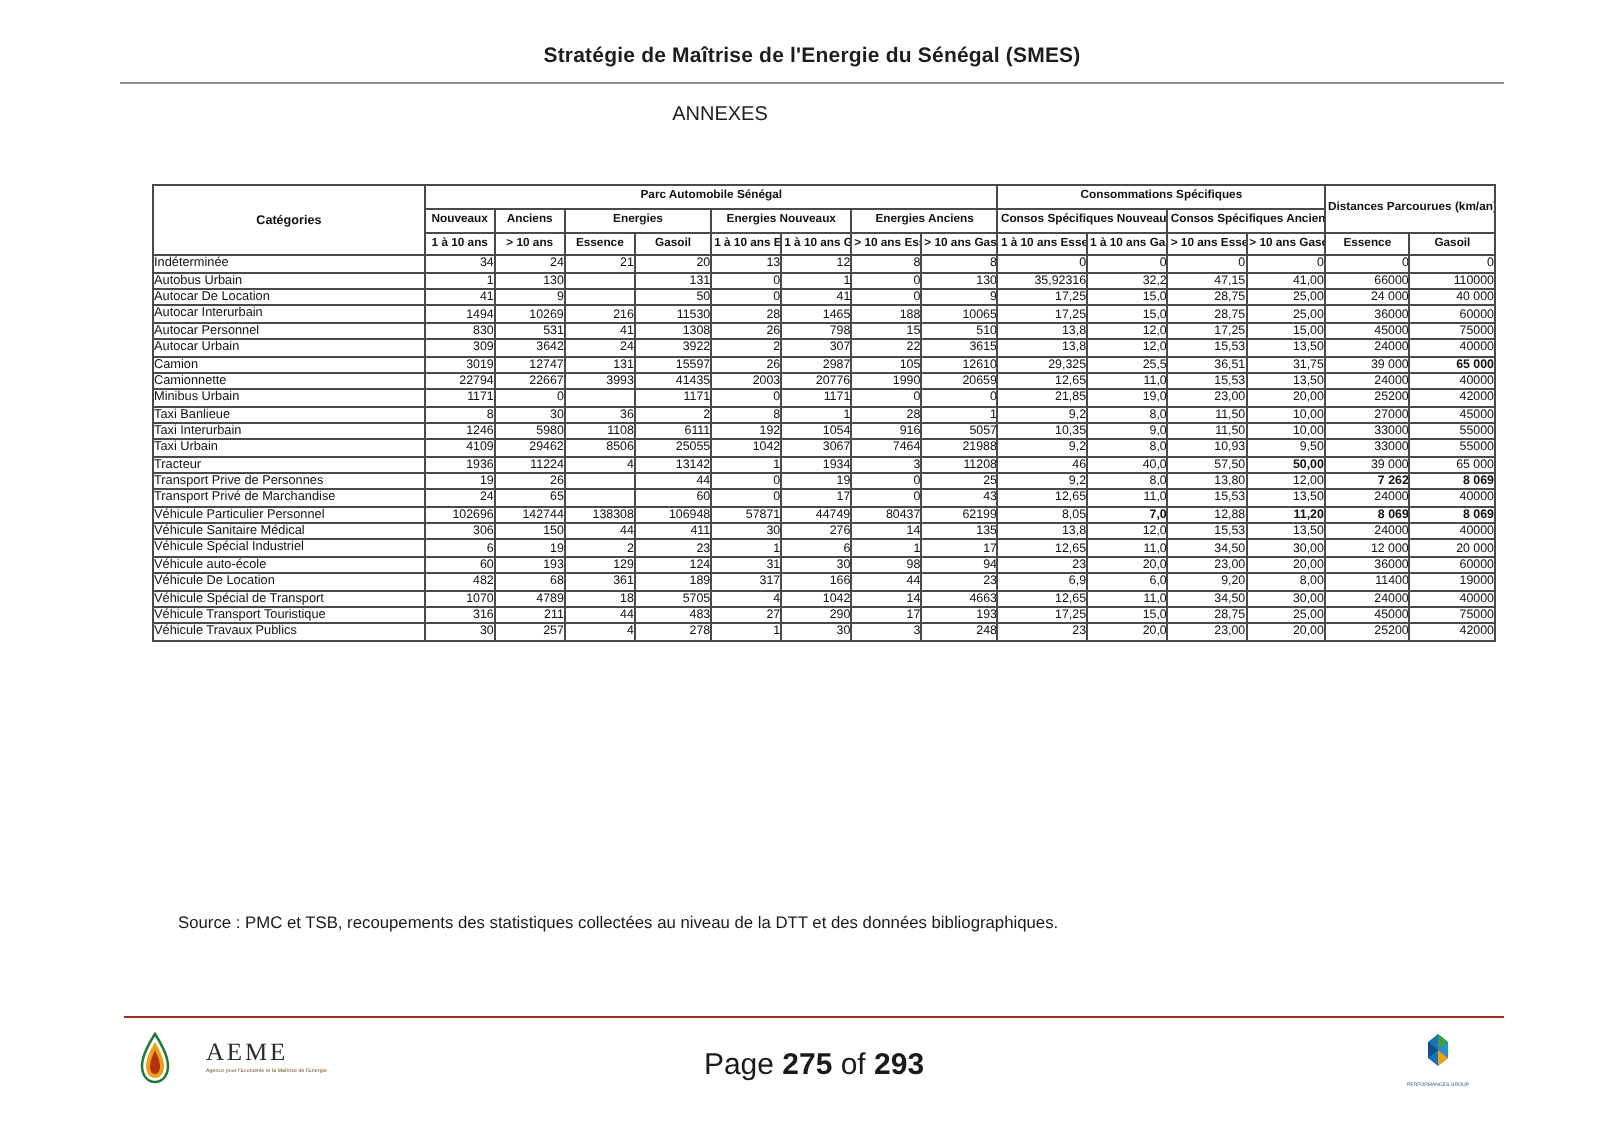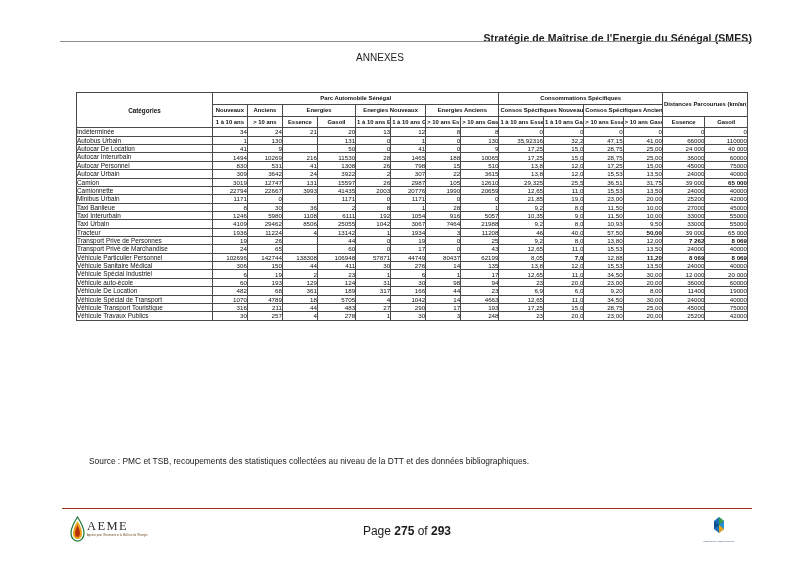--- a/index.html
+++ b/index.html
@@ -19,24 +19,24 @@
   .page {
     position: relative;
     width: 800px;
     height: 566px;
     box-sizing: border-box;
   }
 
   
   .doc-header {
     position: absolute;
-    top: 32px;
+    top: 22px;
     left: 60px;
     right: 48px;
-    text-align: right;
+    text-align: center;
     font-size: 10.5px;
     font-weight: bold;
     color: #1d1d1d;
     letter-spacing: 0.1px;
   }
   .header-rule {
     position: absolute;
     top: 41px;
     left: 60px;
     right: 48px;
@@ -44,21 +44,20 @@
   }
 
   .annexes {
     position: absolute;
     top: 52px;
     left: 0;
     width: 720px;
     text-align: center;
     font-size: 10px;
     color: #1d1d1d;
-    margin-left: 20px;
   }
 
   
   .table-wrap {
     position: absolute;
     top: 92px;
     left: 76px;
     width: 672px;
   }
 
@@ -124,32 +123,32 @@
     left: 62px;
     right: 48px;
     height: 44px;
   }
   .page-num {
     position: absolute;
     top: 12px;
     left: 0;
     width: 100%;
     text-align: center;
-    font-size: 12px;
+    font-size: 15px;
     color: #1a1a1a;
   }
   .page-num b { font-weight: bold; }
 
   .aeme-logo {
     position: absolute;
     left: 8px;
     top: 4px;
     display: flex;
     align-items: center;
-    gap: 2px;
+    gap: 18px;
   }
   .aeme-flame {
     width: 15px;
     height: 26px;
   }
   .aeme-text {
     display: flex;
     flex-direction: column;
     justify-content: center;
   }

